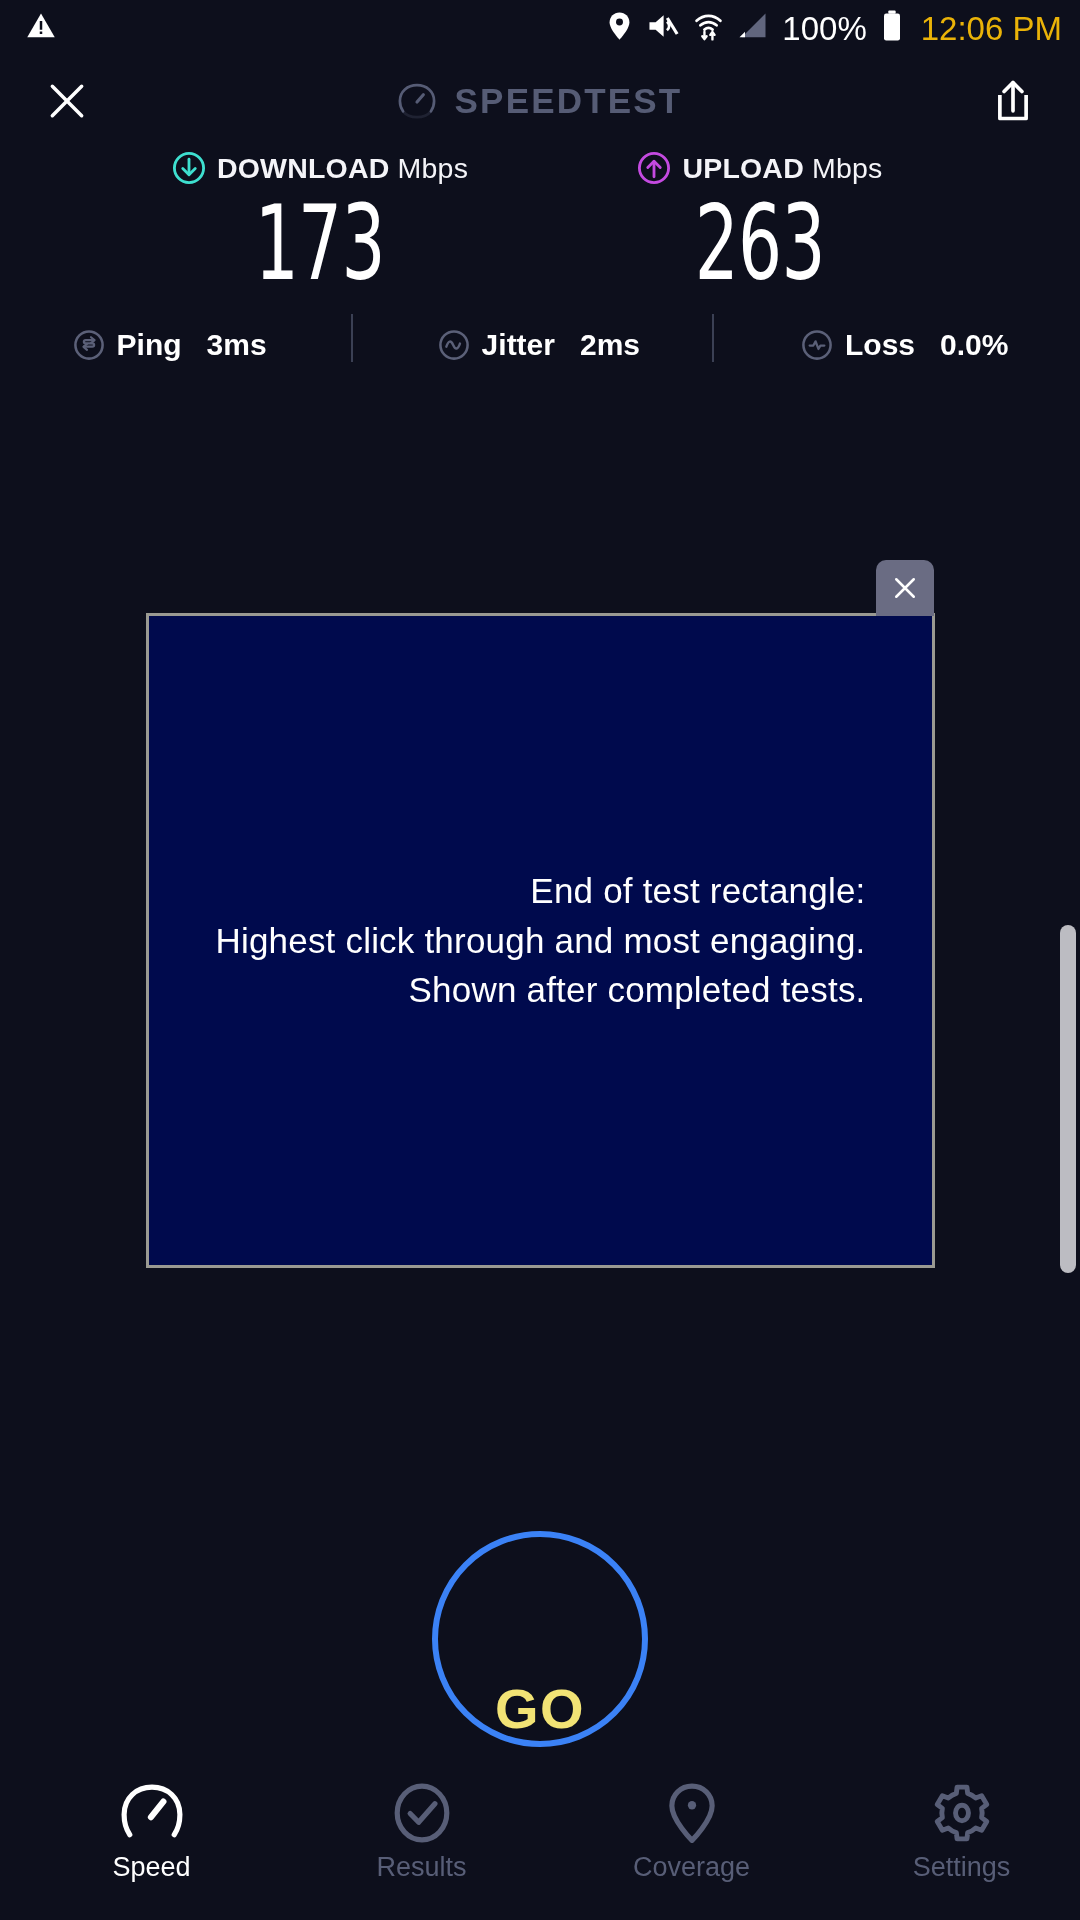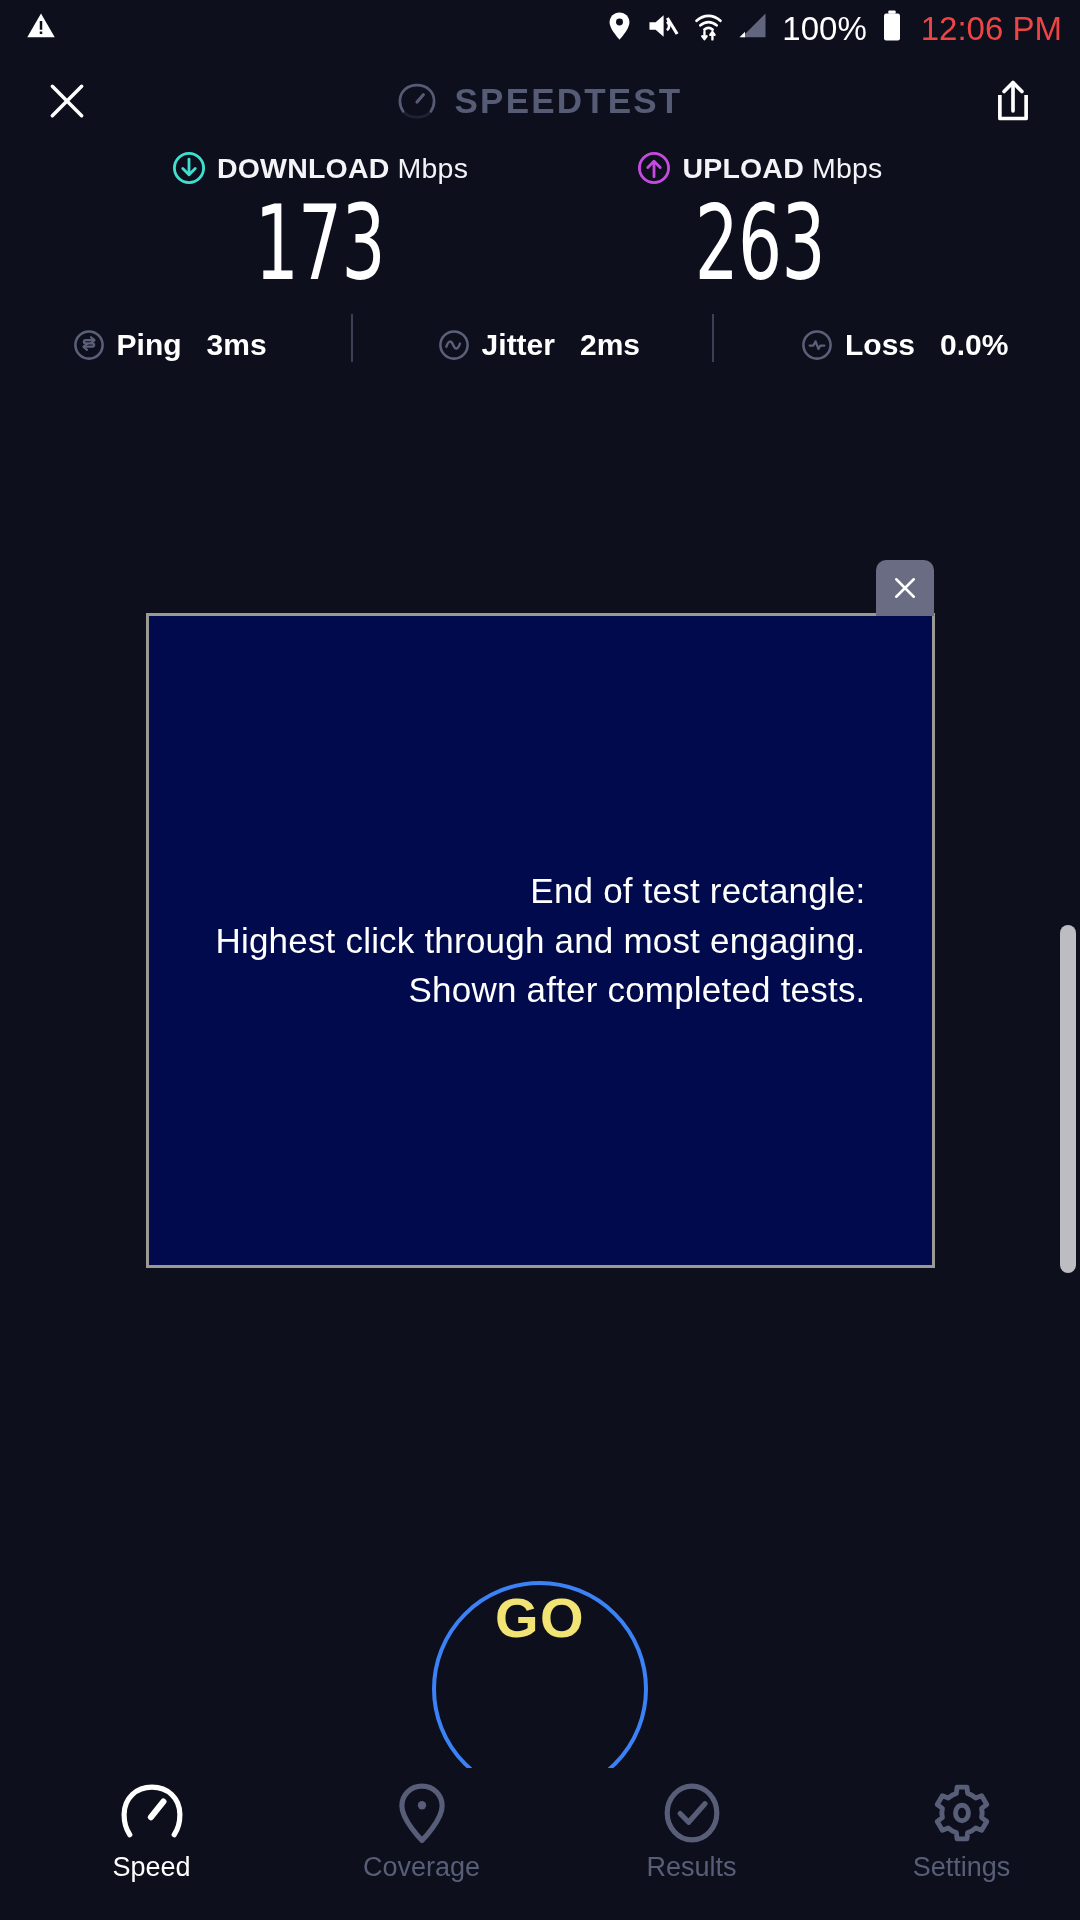--- a/index.html
+++ b/index.html
@@ -42,21 +42,21 @@
   .battery-pct {
     font-size: 33px;
     font-weight: 400;
     color: #ffffff;
     letter-spacing: 0px;
     line-height: 1;
   }
   .clock {
     font-size: 33px;
     font-weight: 400;
-    color: #ef4444;
+    color: #eab308;
     line-height: 1;
     margin-left: 4px;
   }
 
   
   .app-header {
     position: absolute;
     top: 58px; left: 0;
     width: 1080px;
     height: 86px;
@@ -217,28 +217,28 @@
     background: #bcbcc2;
     border-radius: 9px;
     z-index: 5;
     cursor: pointer;
   }
 
   
   .go-button {
     position: absolute;
     left: 50%;
-    top: 1581px;
+    top: 1531px;
     transform: translateX(-50%);
     width: 216px;
     height: 216px;
     border-radius: 50%;
-    border: 4px solid #3b82f6;
-    display: flex;
-    align-items: flex-start;
+    border: 6px solid #3b82f6;
+    display: flex;
+    align-items: flex-end;
     justify-content: center;
     cursor: pointer;
     background: transparent;
   }
   .go-label {
     font-size: 56px;
     font-weight: 700;
     color: #f2e375;
     letter-spacing: 1.5px;
   }
@@ -465,35 +465,35 @@
           <path d="M3.4 20.4 C1.9 18.2 1.2 15.4 1.2 12.6 C1.2 6.1 6 2 12 2 C18 2 22.8 6.1 22.8 12.6 C22.8 15.4 22.1 18.2 20.6 20.4" stroke="#ffffff" stroke-width="2" fill="none" stroke-linecap="round"></path>
           <path d="M11.6 13.6 L16.4 7.6" stroke="#ffffff" stroke-width="2.4" stroke-linecap="round"></path>
         </svg>
       </span>
       <span class="nav-label">Speed</span>
     </div>
 
     <div class="nav-item">
       <span class="nav-icon">
         <svg width="62" height="62" viewBox="0 0 24 24">
-          <path d="M12 1.6 C7.6 1.6 4.2 5 4.2 9.2 C4.2 14.8 12 22.6 12 22.6 C12 22.6 19.8 14.8 19.8 9.2 C19.8 5 16.4 1.6 12 1.6 Z" stroke="#585e77" stroke-width="2" fill="none" stroke-linejoin="round"></path>
-          <circle cx="12" cy="9" r="1.6" fill="#585e77"></circle>
-        </svg>
-      </span>
-      <span class="nav-label">Coverage</span>
+          <ellipse cx="12" cy="12" rx="9.6" ry="10.4" stroke="#585e77" stroke-width="2" fill="none"></ellipse>
+          <path d="M7.4 12.2 L10.7 15.6 L17 8.4" stroke="#585e77" stroke-width="2" fill="none" stroke-linecap="round" stroke-linejoin="round"></path>
+        </svg>
+      </span>
+      <span class="nav-label">Results</span>
     </div>
 
     <div class="nav-item">
       <span class="nav-icon">
         <svg width="62" height="62" viewBox="0 0 24 24">
-          <ellipse cx="12" cy="12" rx="9.6" ry="10.4" stroke="#585e77" stroke-width="2" fill="none"></ellipse>
-          <path d="M7.4 12.2 L10.7 15.6 L17 8.4" stroke="#585e77" stroke-width="2" fill="none" stroke-linecap="round" stroke-linejoin="round"></path>
-        </svg>
-      </span>
-      <span class="nav-label">Results</span>
+          <path d="M12 1.6 C7.6 1.6 4.2 5 4.2 9.2 C4.2 14.8 12 22.6 12 22.6 C12 22.6 19.8 14.8 19.8 9.2 C19.8 5 16.4 1.6 12 1.6 Z" stroke="#585e77" stroke-width="2" fill="none" stroke-linejoin="round"></path>
+          <circle cx="12" cy="9" r="1.6" fill="#585e77"></circle>
+        </svg>
+      </span>
+      <span class="nav-label">Coverage</span>
     </div>
 
     <div class="nav-item">
       <span class="nav-icon">
         <svg width="62" height="62" viewBox="0 0 24 24">
           <path d="M19.6 13.8 A8 8 0 0 0 19.6 10.2 L21.6 8.7 L19.6 5.3 L17.3 6.2 A8 8 0 0 0 14.2 4.4 L13.9 2 H10.1 L9.8 4.4 A8 8 0 0 0 6.7 6.2 L4.4 5.3 L2.4 8.7 L4.4 10.2 A8 8 0 0 0 4.4 13.8 L2.4 15.3 L4.4 18.7 L6.7 17.8 A8 8 0 0 0 9.8 19.6 L10.1 22 H13.9 L14.2 19.6 A8 8 0 0 0 17.3 17.8 L19.6 18.7 L21.6 15.3 Z" stroke="#585e77" stroke-width="1.9" fill="none" stroke-linejoin="round"></path>
           <ellipse cx="12" cy="12" rx="2.5" ry="3" stroke="#585e77" stroke-width="1.9" fill="none"></ellipse>
         </svg>
       </span>
       <span class="nav-label">Settings</span>

